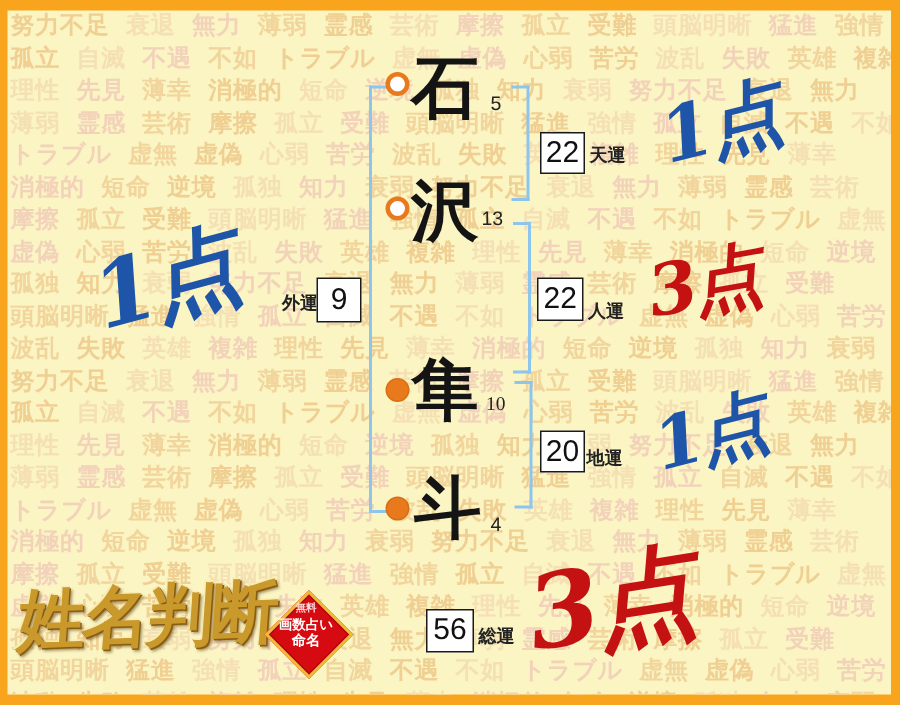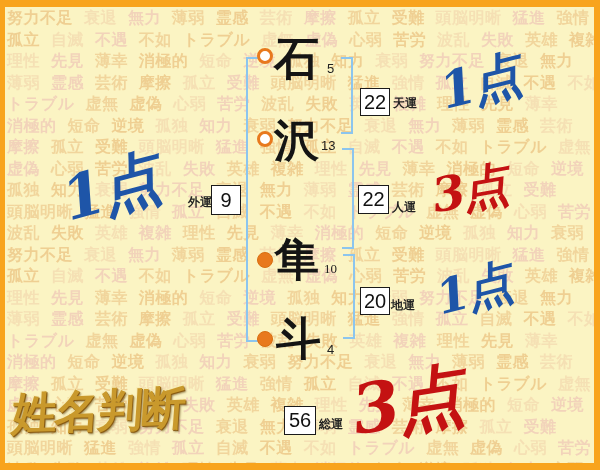--- a/index.html
+++ b/index.html
@@ -91,14 +91,22 @@
   <div class="numbox" style="left:284px;top:406px;width:30px;height:27px;">56</div>
   <div class="runlabel" style="left:319px;top:416px;">総運</div>
 
   <div class="score" style="left: 62px; top: 158px; font-size: 60px; transform: rotate(-15deg); color: rgb(30, 85, 168);">1点</div>
   <div class="score" style="left: 440px; top: 58px; font-size: 50px; transform: rotate(-14deg); color: rgb(30, 85, 168);">1点</div>
   <div class="score" style="left: 432px; top: 166px; font-size: 47px; transform: rotate(-10deg); color: rgb(196, 18, 18);">3点</div>
   <div class="score" style="left: 436px; top: 266px; font-size: 47px; transform: rotate(-14deg); color: rgb(30, 85, 168);">1点</div>
   <div class="score" style="left: 352px; top: 368px; font-size: 68px; transform: rotate(-9deg); color: rgb(196, 18, 18);">3点</div>
 
   <div id="logo">姓名判断</div>
+  <div id="badge">
+    <div class="diamond"></div>
+    <div class="btxt">
+      <div class="b1">無料</div>
+      <div class="b2">画数占い</div>
+      <div class="b3">命名</div>
+    </div>
+  </div>
 
 </div>
 
 </body></html>

